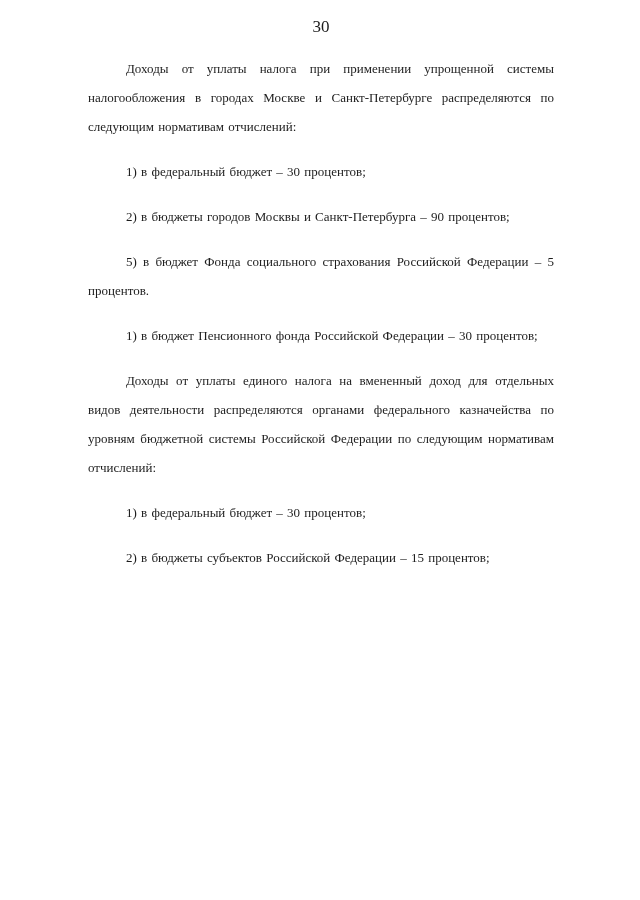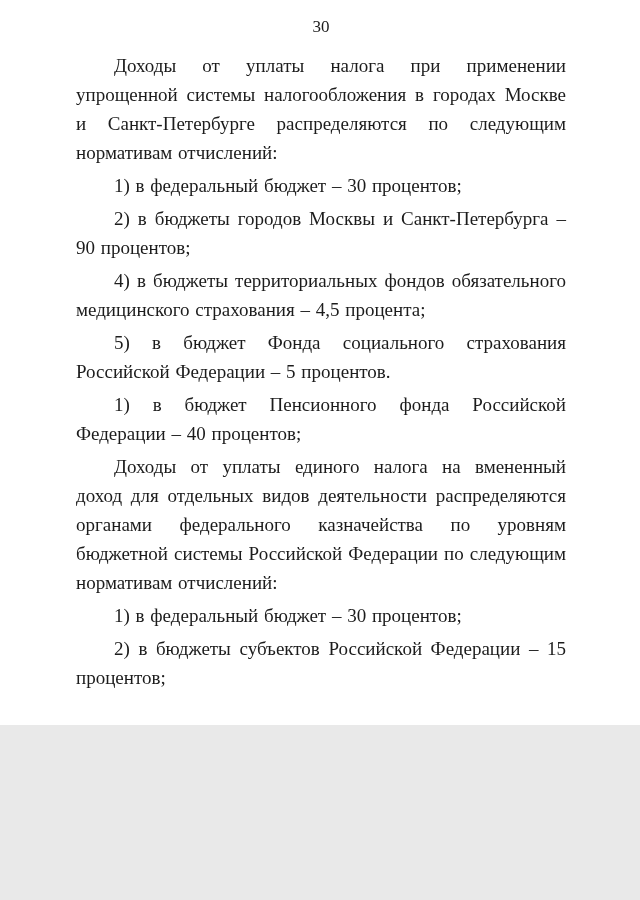--- a/index.html
+++ b/index.html
@@ -3,39 +3,39 @@
 <meta charset="utf-8">
 <style>
   html, body {
     margin: 0;
     padding: 0;
     background: #e9e9e9;
   }
   .page {
     position: relative;
     width: 640px;
-    height: 725px;
+    height: 900px;
     margin: 0 auto;
     background: #ffffff;
     box-sizing: border-box;
     padding: 16px 70px 20px 72px;
     font-family: "Liberation Serif", "DejaVu Serif", serif;
     color: #1c1c1c;
     overflow: hidden;
   }
   .page-number {
     text-align: center;
     font-size: 17px;
     line-height: 22px;
     margin: 0 0 13px 0;
     text-indent: 0;
   }
   .doc-body p {
-    margin: 4px;
-    font-size: 19px;
+    margin: 16px;
+    font-size: 13px;
     line-height: 29px;
     text-align: justify;
     text-indent: 38px;
     word-spacing: 1px;
   }
 </style>
 </head>
 <body>
 
 <div class="page">
@@ -44,26 +44,25 @@
 
   <div class="doc-body">
 
     <p>Доходы от уплаты налога при применении упрощенной системы налогообложения в городах Москве и Санкт-Петербурге распределяются по следующим нормативам отчислений:</p>
 
     <p>1) в федеральный бюджет – 30 процентов;</p>
 
     <p>2) в бюджеты городов Москвы и Санкт-Петербурга – 90 процентов;</p>
 
 
-    <p>4) в бюджеты территориальных фондов обязательного медицинского страхования – 4,5 процента;</p>
 
     <p>5) в бюджет Фонда социального страхования Российской Федерации – 5 процентов.</p>
 
 
-    <p>1) в бюджет Пенсионного фонда Российской Федерации – 40 процентов;</p>
+    <p>1) в бюджет Пенсионного фонда Российской Федерации – 30 процентов;</p>
 
 
 
 
     <p>Доходы от уплаты единого налога на вмененный доход для отдельных видов деятельности распределяются органами федерального казначейства по уровням бюджетной системы Российской Федерации по следующим нормативам отчислений:</p>
 
     <p>1) в федеральный бюджет – 30 процентов;</p>
 
     <p>2) в бюджеты субъектов Российской Федерации – 15 процентов;</p>
 

